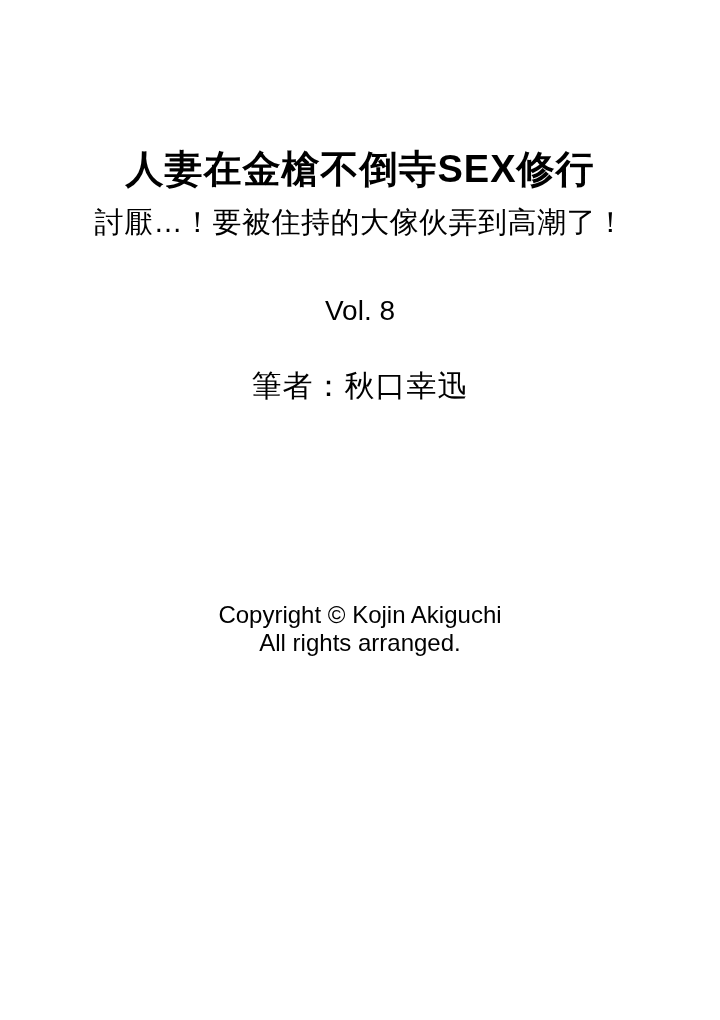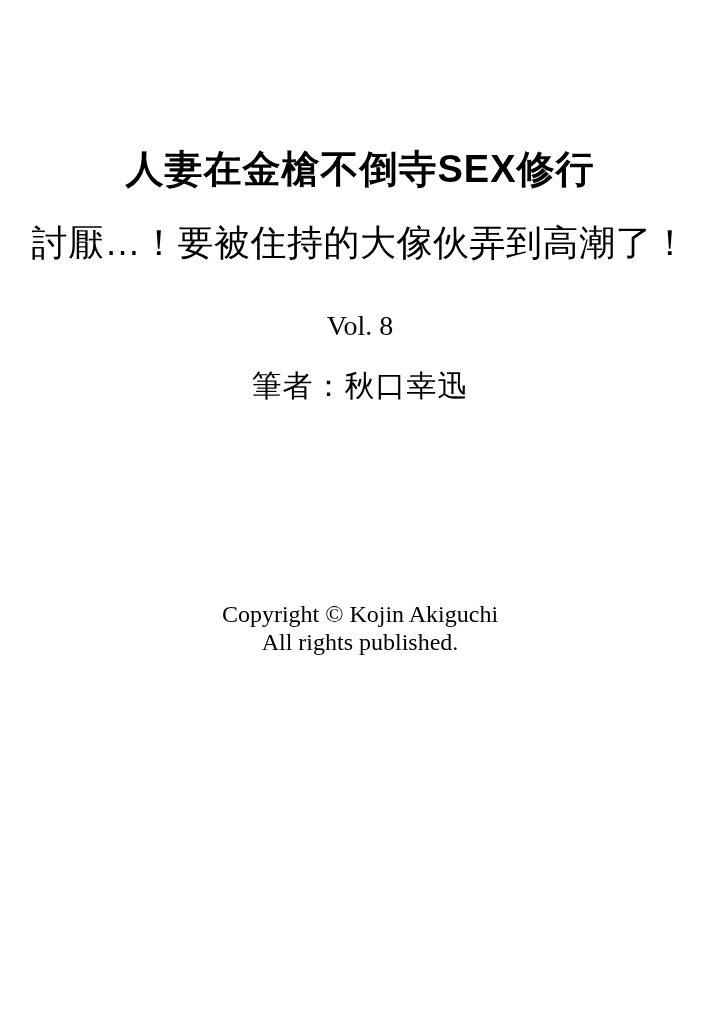--- a/index.html
+++ b/index.html
@@ -24,56 +24,54 @@
     white-space: nowrap;
   }
   .title {
     top: 144px;
     font-size: 38px;
     font-weight: 700;
     letter-spacing: 1px;
     margin: 0;
   }
   .subtitle {
-    top: 219px;
-    font-size: 36px;
+    top: 203px;
+    font-size: 29px;
     font-weight: 500;
     letter-spacing: 0.5px;
   }
   .volume {
-    top: 310px;
+    top: 295px;
     font-size: 28px;
     font-weight: 400;
-    font-family: Liberation Serif, serif;
   }
   .author {
     top: 366px;
     font-size: 30px;
     font-weight: 500;
     letter-spacing: 1px;
   }
   .copyright {
     top: 601px;
     font-size: 24px;
     font-weight: 400;
     line-height: 27.5px;
-    font-family: Liberation Serif, serif;
   }
 </style>
 </head>
 <body>
 
 <div class="page">
 
   <h1 class="centered title">人妻在金槍不倒寺SEX修行</h1>
 
   <div class="centered subtitle">討厭…！要被住持的大傢伙弄到高潮了！</div>
 
   <div class="centered volume">Vol. 8</div>
 
   <div class="centered author">筆者：秋口幸迅</div>
 
   <div class="centered copyright">
     <div>Copyright © Kojin Akiguchi</div>
-    <div>All rights published.</div>
+    <div>All rights arranged.</div>
   </div>
 
 </div>
 
 </body></html>

